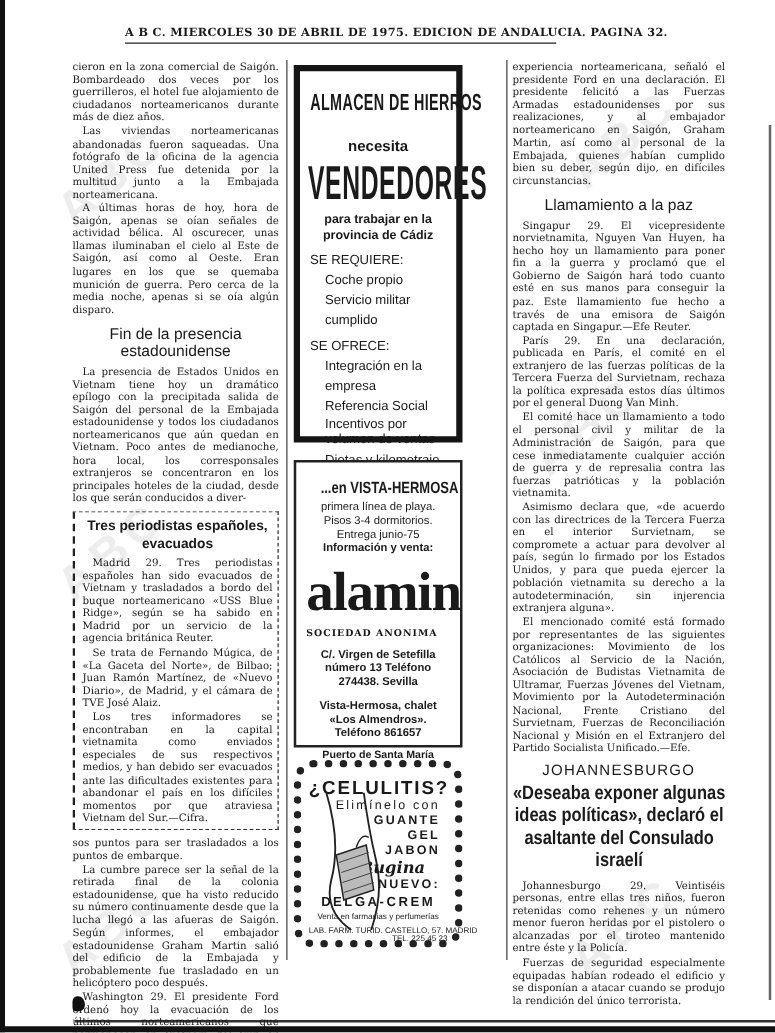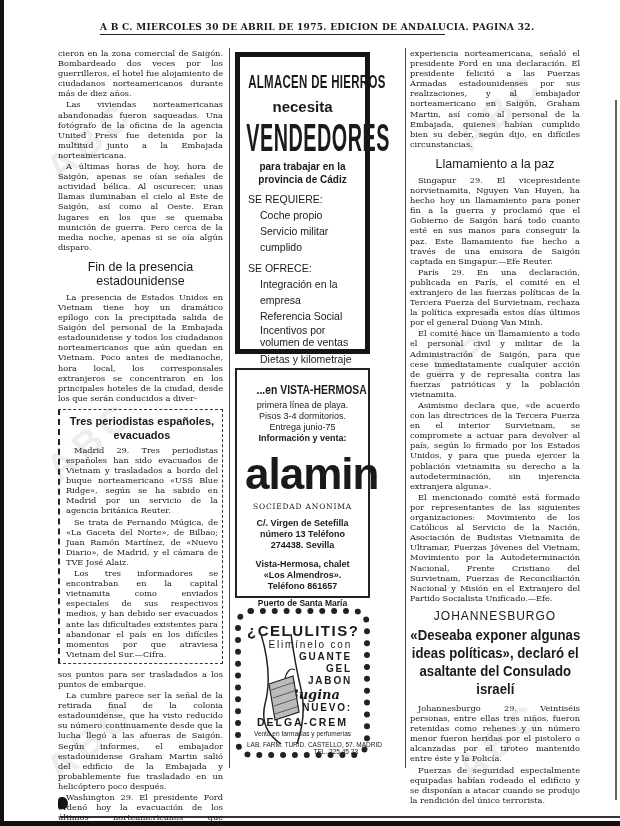--- a/index.html
+++ b/index.html
@@ -49,45 +49,45 @@
     text-align: center; margin: 8px 0 2px 0;
   }
   
   .ad { position: absolute; left: 235px; width: 135px; background: #fff; }
   .ad1 { top: 52px; height: 302px; border: 5px solid #151515; box-sizing: border-box; padding: 6px 8px; }
   .ad1 .ad-title {
     font-family: "Liberation Sans", sans-serif; font-weight: bold; font-size: 18.5px;
     text-align: center; transform: scaleX(0.62); transform-origin: center; white-space: nowrap;
     width: 160%; margin-left: -30%; margin-top: 8px; letter-spacing: 0.5px;
   }
-  .ad1 .ad-sub { font-family: "Liberation Sans", sans-serif; font-weight: bold; font-size: 15px; text-align: center; margin: 5px 0 2px 0; }
+  .ad1 .ad-sub { font-family: "Liberation Sans", sans-serif; font-weight: bold; font-size: 12px; text-align: center; margin: 17px 0 2px 0; }
   .ad1 .ad-big {
     font-family: "Liberation Sans", sans-serif; font-weight: bold; font-size: 38px;
     text-align: center; transform: scaleX(0.52); transform-origin: center; white-space: nowrap;
     width: 200%; margin-left: -50%; line-height: 42px; letter-spacing: 1px;
   }
   .ad1 .ad-prov { font-family: "Liberation Sans", sans-serif; font-weight: bold; font-size: 10px; text-align: center; line-height: 13px; margin-top: 1px; }
   .ad1 .ad-label { font-family: "Liberation Sans", sans-serif; font-size: 10.5px; margin: 7px 0 2px 0; }
   .ad1 .ad-item { font-family: "Liberation Sans", sans-serif; font-size: 10.5px; padding-left: 12px; line-height: 16px; }
   .ad1 .ad-item.wrap { line-height: 12px; margin-bottom: 3px; }
   .ad1 .ad-contact { font-family: "Liberation Sans", sans-serif; font-size: 10.5px; text-align: justify; line-height: 16px; margin-top: 7px; }
   .ad1 .ad-contact b { font-weight: bold; }
 
   .ad2 { top: 368px; height: 230px; border: 2px solid #222; box-sizing: border-box; padding: 6px 8px; }
   .ad2 .ad-lead {
     font-family: "Liberation Sans", sans-serif; font-weight: bold; font-size: 13px; text-align: center;
     transform: scaleX(0.8); white-space: nowrap; margin-top: 6px;
   }
   .ad2 .ad-desc { font-family: "Liberation Sans", sans-serif; font-size: 9px; text-align: center; line-height: 11px; margin-top: 3px; }
   .ad2 .ad-desc b { font-weight: bold; }
   .ad2 .ad-logo {
-    font-family: Liberation Sans, sans-serif; font-weight: bold; font-size: 44px; text-align: right;
+    font-family: Liberation Serif, serif; font-weight: bold; font-size: 44px; text-align: right;
     line-height: 48px; margin-top: 6px; letter-spacing: -1px;
   }
-  .ad2 .ad-sa { font-family: "DejaVu Serif", serif; font-size: 7.5px; text-align: center; letter-spacing: 0.8px; margin-top: 4px; font-weight: normal; }
+  .ad2 .ad-sa { font-family: "DejaVu Serif", serif; font-size: 7.5px; text-align: left; letter-spacing: 0.8px; margin-top: 4px; font-weight: bold; }
   .ad2 .ad-addr { font-family: "Liberation Sans", sans-serif; font-weight: bold; font-size: 9px; text-align: center; line-height: 11px; margin-top: 7px; }
   .ad2 .ad-addr2 { font-family: "Liberation Sans", sans-serif; font-weight: bold; font-size: 9px; text-align: center; line-height: 11px; margin-top: 8px; }
   .ad2 .ad-addr3 { font-family: "Liberation Sans", sans-serif; font-weight: bold; font-size: 8.5px; text-align: center; margin-top: 6px; }
 
   .ad3 {
     top: 608px; height: 150px; border: 6px dotted #222; border-radius: 16px; box-sizing: border-box;
     padding: 8px 6px 4px 6px; position: absolute;
   }
   .ad3 .illus { position: absolute; left: 10px; top: 20px; width: 60px; height: 110px; }
   .ad3 .q { font-family: "Liberation Sans", sans-serif; font-weight: bold; font-size: 15px; letter-spacing: 1.5px; text-align: right; margin-right: 4px; }

